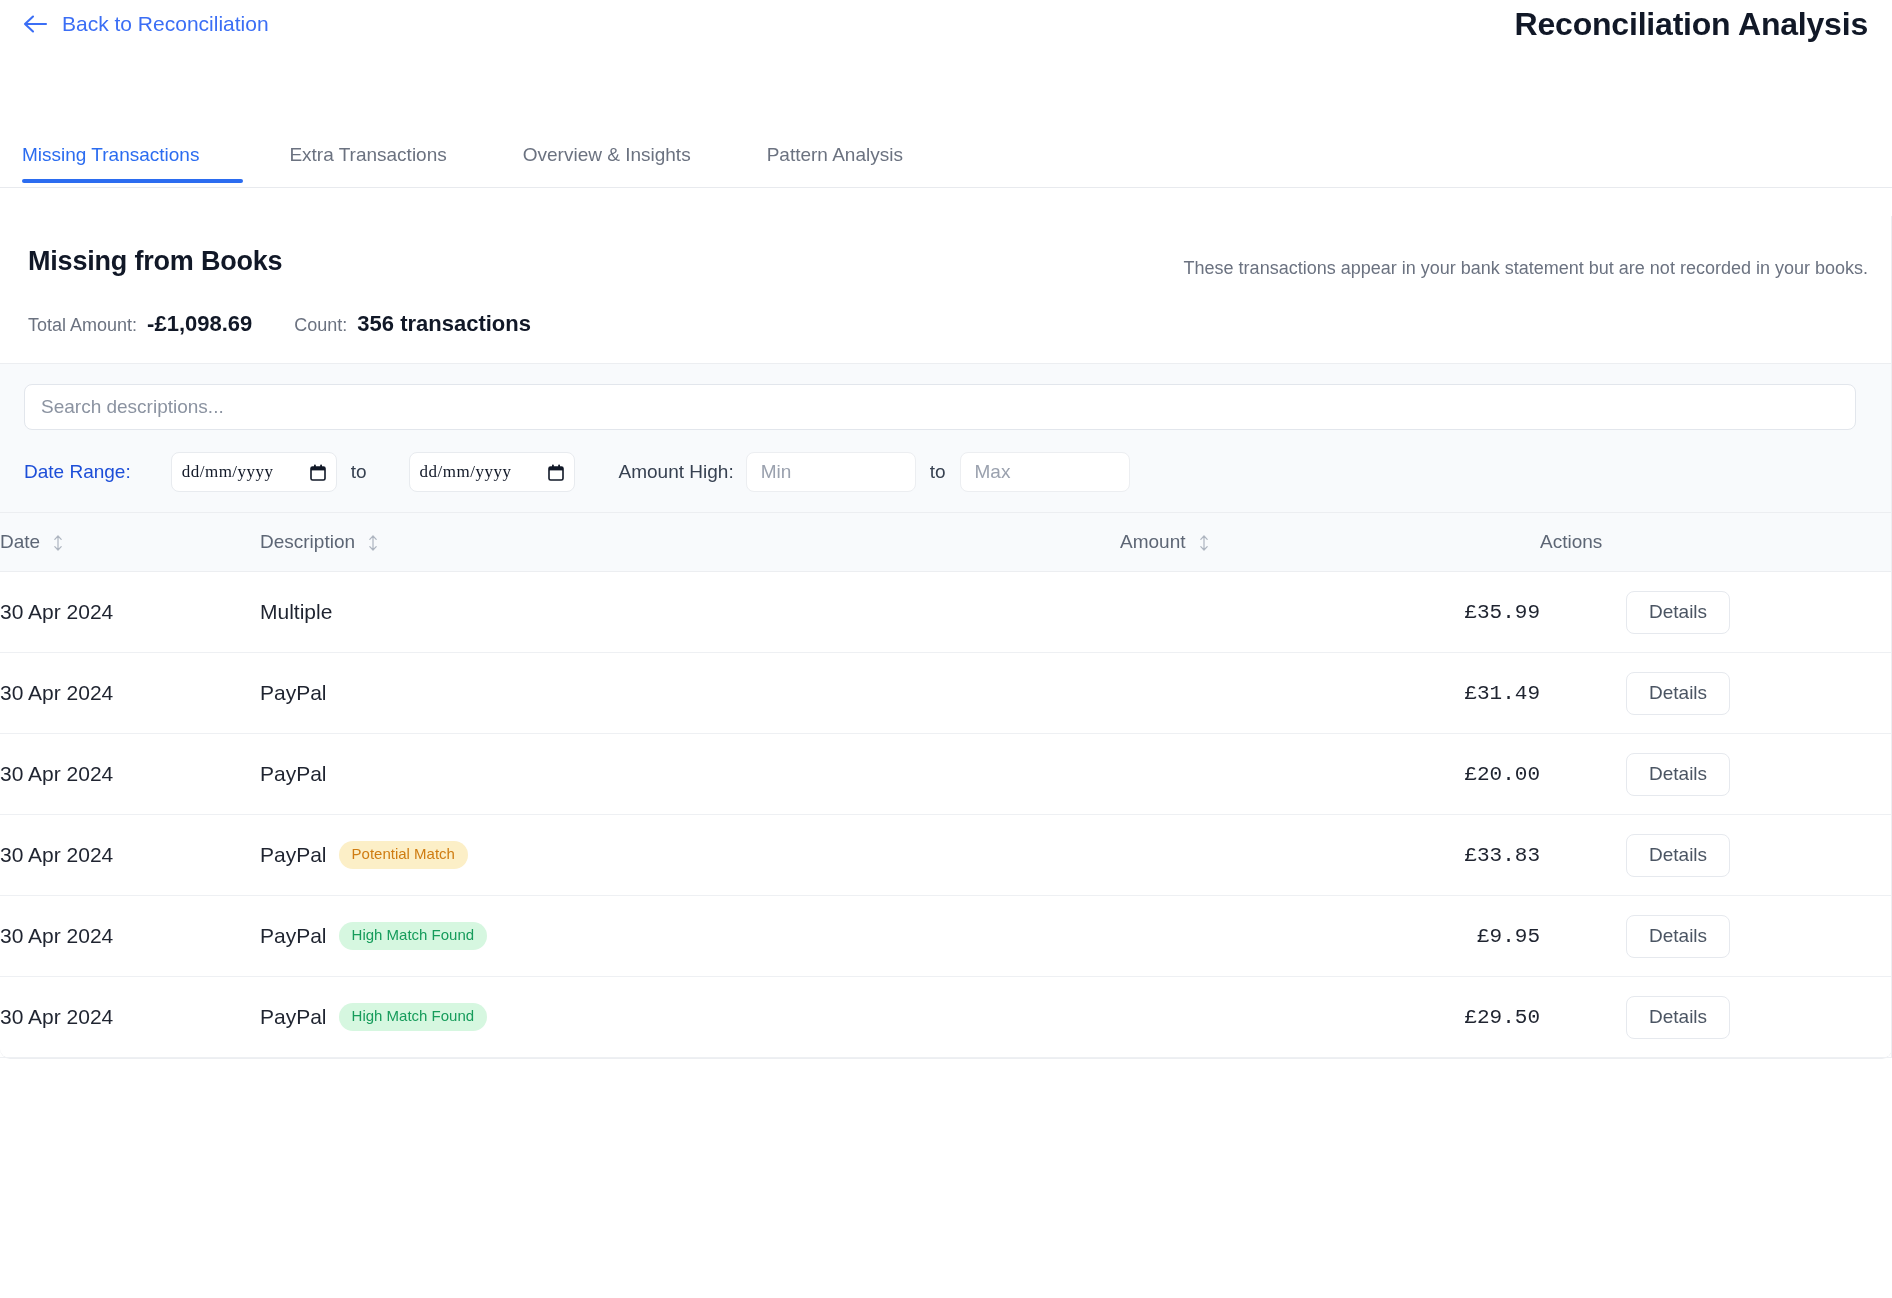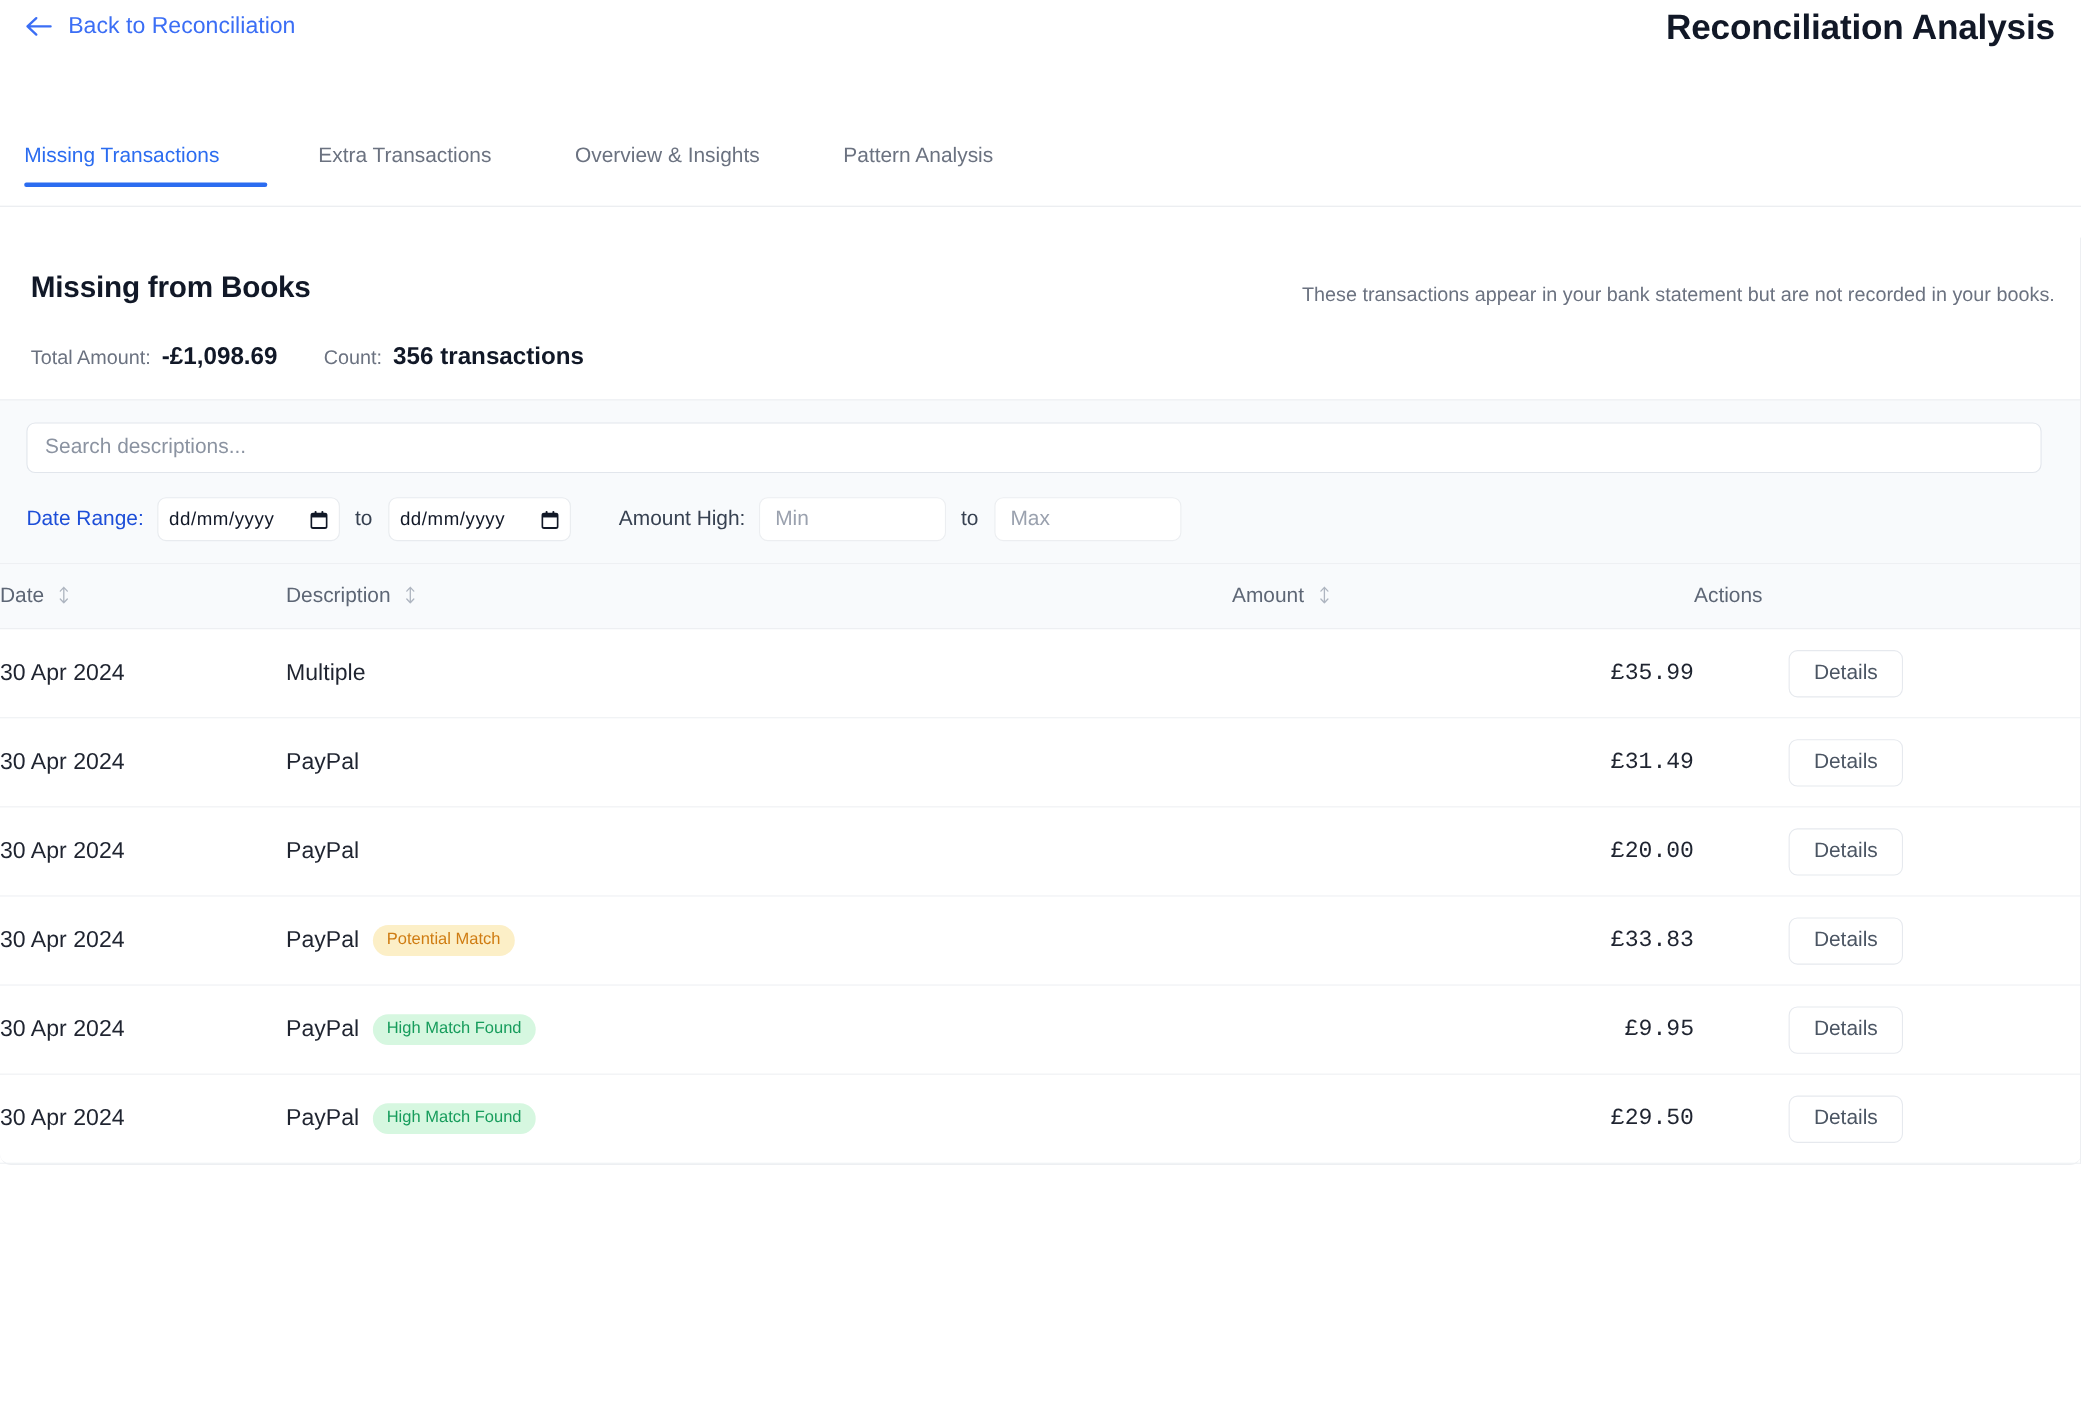--- a/index.html
+++ b/index.html
@@ -60,21 +60,21 @@
     align-items: flex-start;
     padding-left: 22px;
   }
   .tab {
     font-size: 19px;
     color: #6b7280;
     padding: 0 30px 16px 30px;
     cursor: pointer;
     white-space: nowrap;
     position: relative;
-    top: 1px;
+    top: 14px;
   }
   .tab:first-child { padding-left: 0; padding-right: 44px; }
   .tab.active {
     color: #2b6cf0;
   }
   .tab.active::after {
     content: "";
     position: absolute;
     left: 0;
     right: 0;
@@ -173,28 +173,29 @@
     white-space: nowrap;
   }
   .filter-label.dark { color: #374151; }
   .date-input {
     width: 166px;
     height: 40px;
     border: 1px solid #e8ebef;
     border-radius: 8px;
     background: #ffffff;
     padding: 0 10px;
-    font-family: Liberation Sans, sans-serif;
+    font-family: Liberation Serif, serif;
     font-size: 17px;
     color: #111827;
     outline: none;
     display: flex;
     align-items: center;
     justify-content: space-between;
     cursor: text;
+    margin-left: 28px;
   }
   .date-input .dt { letter-spacing: 0.5px; }
   .cal-ico { width: 16px; height: 17px; flex: none; }
   .to-word {
     font-size: 19px;
     color: #374151;
     margin: 0 14px;
   }
   .spacer-md { width: 44px; }
   .amt-input {

